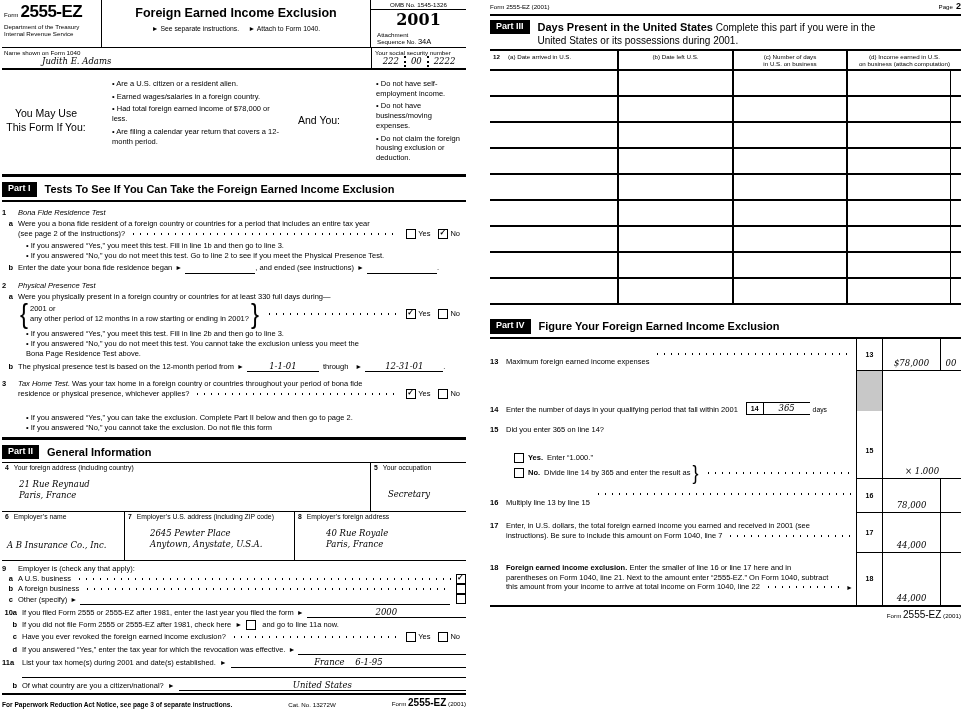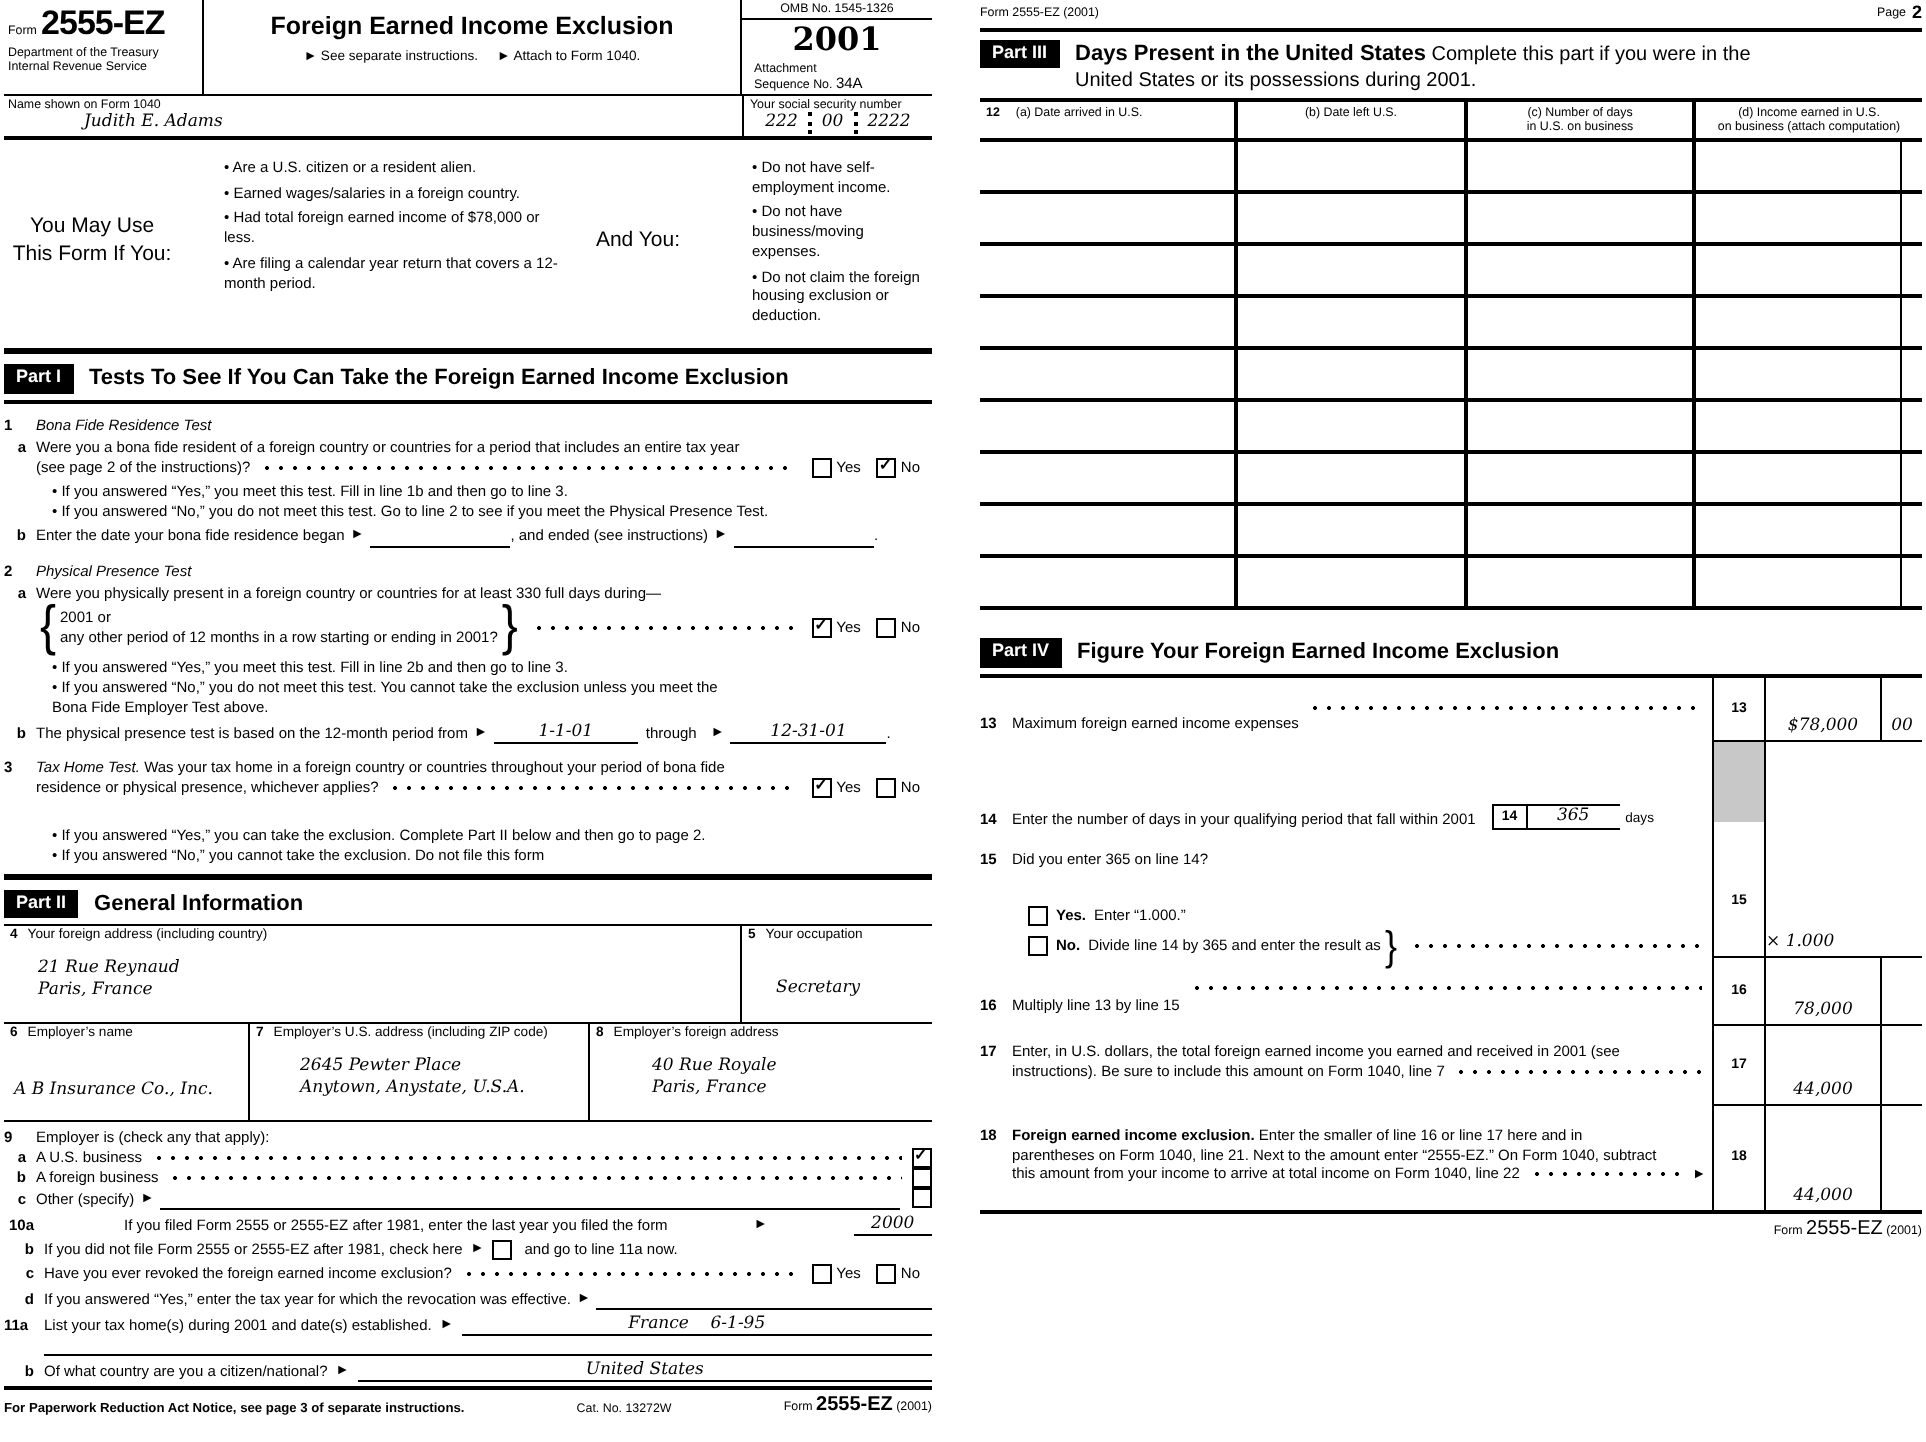--- a/index.html
+++ b/index.html
@@ -70,21 +70,21 @@
   .tcc{width:114px;border-left:2px solid #000;}
   .tcd{flex:1;border-left:2px solid #000;position:relative;}
   .t-row .tcd::after{content:"";position:absolute;right:10px;top:0;bottom:0;border-left:1.5px solid #000;}
   .t-hrow .tc{text-align:center;padding:2px 1px;}
   
   .p4row{display:flex;align-items:stretch;}
   .p4text{flex:1;padding:2px 0;}
   .p4num{width:26px;border-left:1.5px solid #000;display:flex;align-items:center;justify-content:center;font-weight:bold;font-size:7px;box-sizing:border-box;flex:none;}
   .p4amt{width:58px;border-left:1.5px solid #000;display:flex;align-items:flex-end;justify-content:center;padding-bottom:1px;box-sizing:border-box;flex:none;}
   .p4cents{width:21px;border-left:1px solid #000;display:flex;align-items:flex-end;justify-content:center;padding-bottom:1px;box-sizing:border-box;flex:none;}
-  .p4amtwide{width:79px;border-left:1.5px solid #000;display:flex;align-items:flex-end;padding-bottom:1px;box-sizing:border-box;flex:none;}
+  .p4amtwide{width:79px;border-left:1.5px solid #000;display:flex;align-items:flex-end;justify-content:center;padding-bottom:1px;box-sizing:border-box;flex:none;}
   .bb{border-bottom:1.5px solid #000;}
   .shade{background:#c8c8c8;height:40px;align-self:flex-start;width:100%;}
   .box14{display:inline-flex;border:1px solid #000;border-right:none;border-bottom:1.5px solid #000;border-top:1px solid #000;margin:0 3px 0 8px;align-items:flex-end;}
   .box14 .n{font-weight:bold;padding:1px 4px;border-right:1px solid #000;font-size:7px;}
   .box14 .v{min-width:38px;text-align:center;padding:0 4px;}
   .brace{font-size:24px;font-weight:400;transform:scaleY(1.15);line-height:1;align-self:center;padding:0 2px;}
   .ftr{display:flex;align-items:flex-end;padding-top:2px;}
   .formid{white-space:nowrap;}
   .formid .fnum{font-size:10px;}
 </style>
@@ -210,21 +210,21 @@
       <span class="dots"></span>
       <span class="yn">
         <span class="cb on"></span>
           <span class="lbl">Yes</span>
         <span class="cb"></span>
           <span class="lbl">No</span>
       </span>
       </div>
     <div class="bullet indent" style="margin-top:3px;">If you answered “Yes,” you meet this test. Fill in line 2b and then go to line 3.</div>
     <div class="bullet indent">If you answered “No,” you do not meet this test. You cannot take the exclusion unless you meet the</div>
-    <div class="indent" style="padding-left:24px;">Bona Fide Employer Test above.</div>
+    <div class="indent" style="padding-left:24px;">Bona Page Residence Test above.</div>
     <div class="row" style="margin-top:3px;">
         <span class="lnum2">b</span>
       <span>The physical presence test is based on the 12-month period from</span>
       <span class="arrow" style="margin:0 3px;">►</span>
       <span class="blank entry" style="width:72px;"><span>1-1-01</span></span>
       <span style="margin:0 4px;">through</span>
       <span class="arrow" style="margin:0 3px;">►</span>
       <span class="blank entry" style="width:78px;"><span>12-31-01</span></span>
       <span>.</span>
       </div>
@@ -329,21 +329,21 @@
     <div class="row">
         <span class="lnum2">c</span>
       <span>Other (specify)</span>
       <span class="arrow" style="margin:0 3px;">►</span>
       <span class="blank" style="flex:1;margin-right:6px;"></span>
       <span class="cb"></span>
       </div>
   </div>
 
   <div>
-    <div class="row" style="margin-top:2px;gap:40px;">
+    <div class="row" style="margin-top:2px;">
         <span class="lnum2" style="width:20px;">10a</span>
       <span>If you filed Form 2555 or 2555-EZ after 1981, enter the last year you filed the form</span>
       <span class="arrow" style="margin:0 3px;">►</span>
       <span class="blank entry" style="flex:1;"><span>2000</span></span>
       </div>
     <div class="row" style="margin-top:2px;">
         <span class="lnum2" style="width:20px;">b</span>
       <span>If you did not file Form 2555 or 2555-EZ after 1981, check here</span>
       <span class="arrow" style="margin:0 4px;">►</span>
       <span class="cb"></span>

